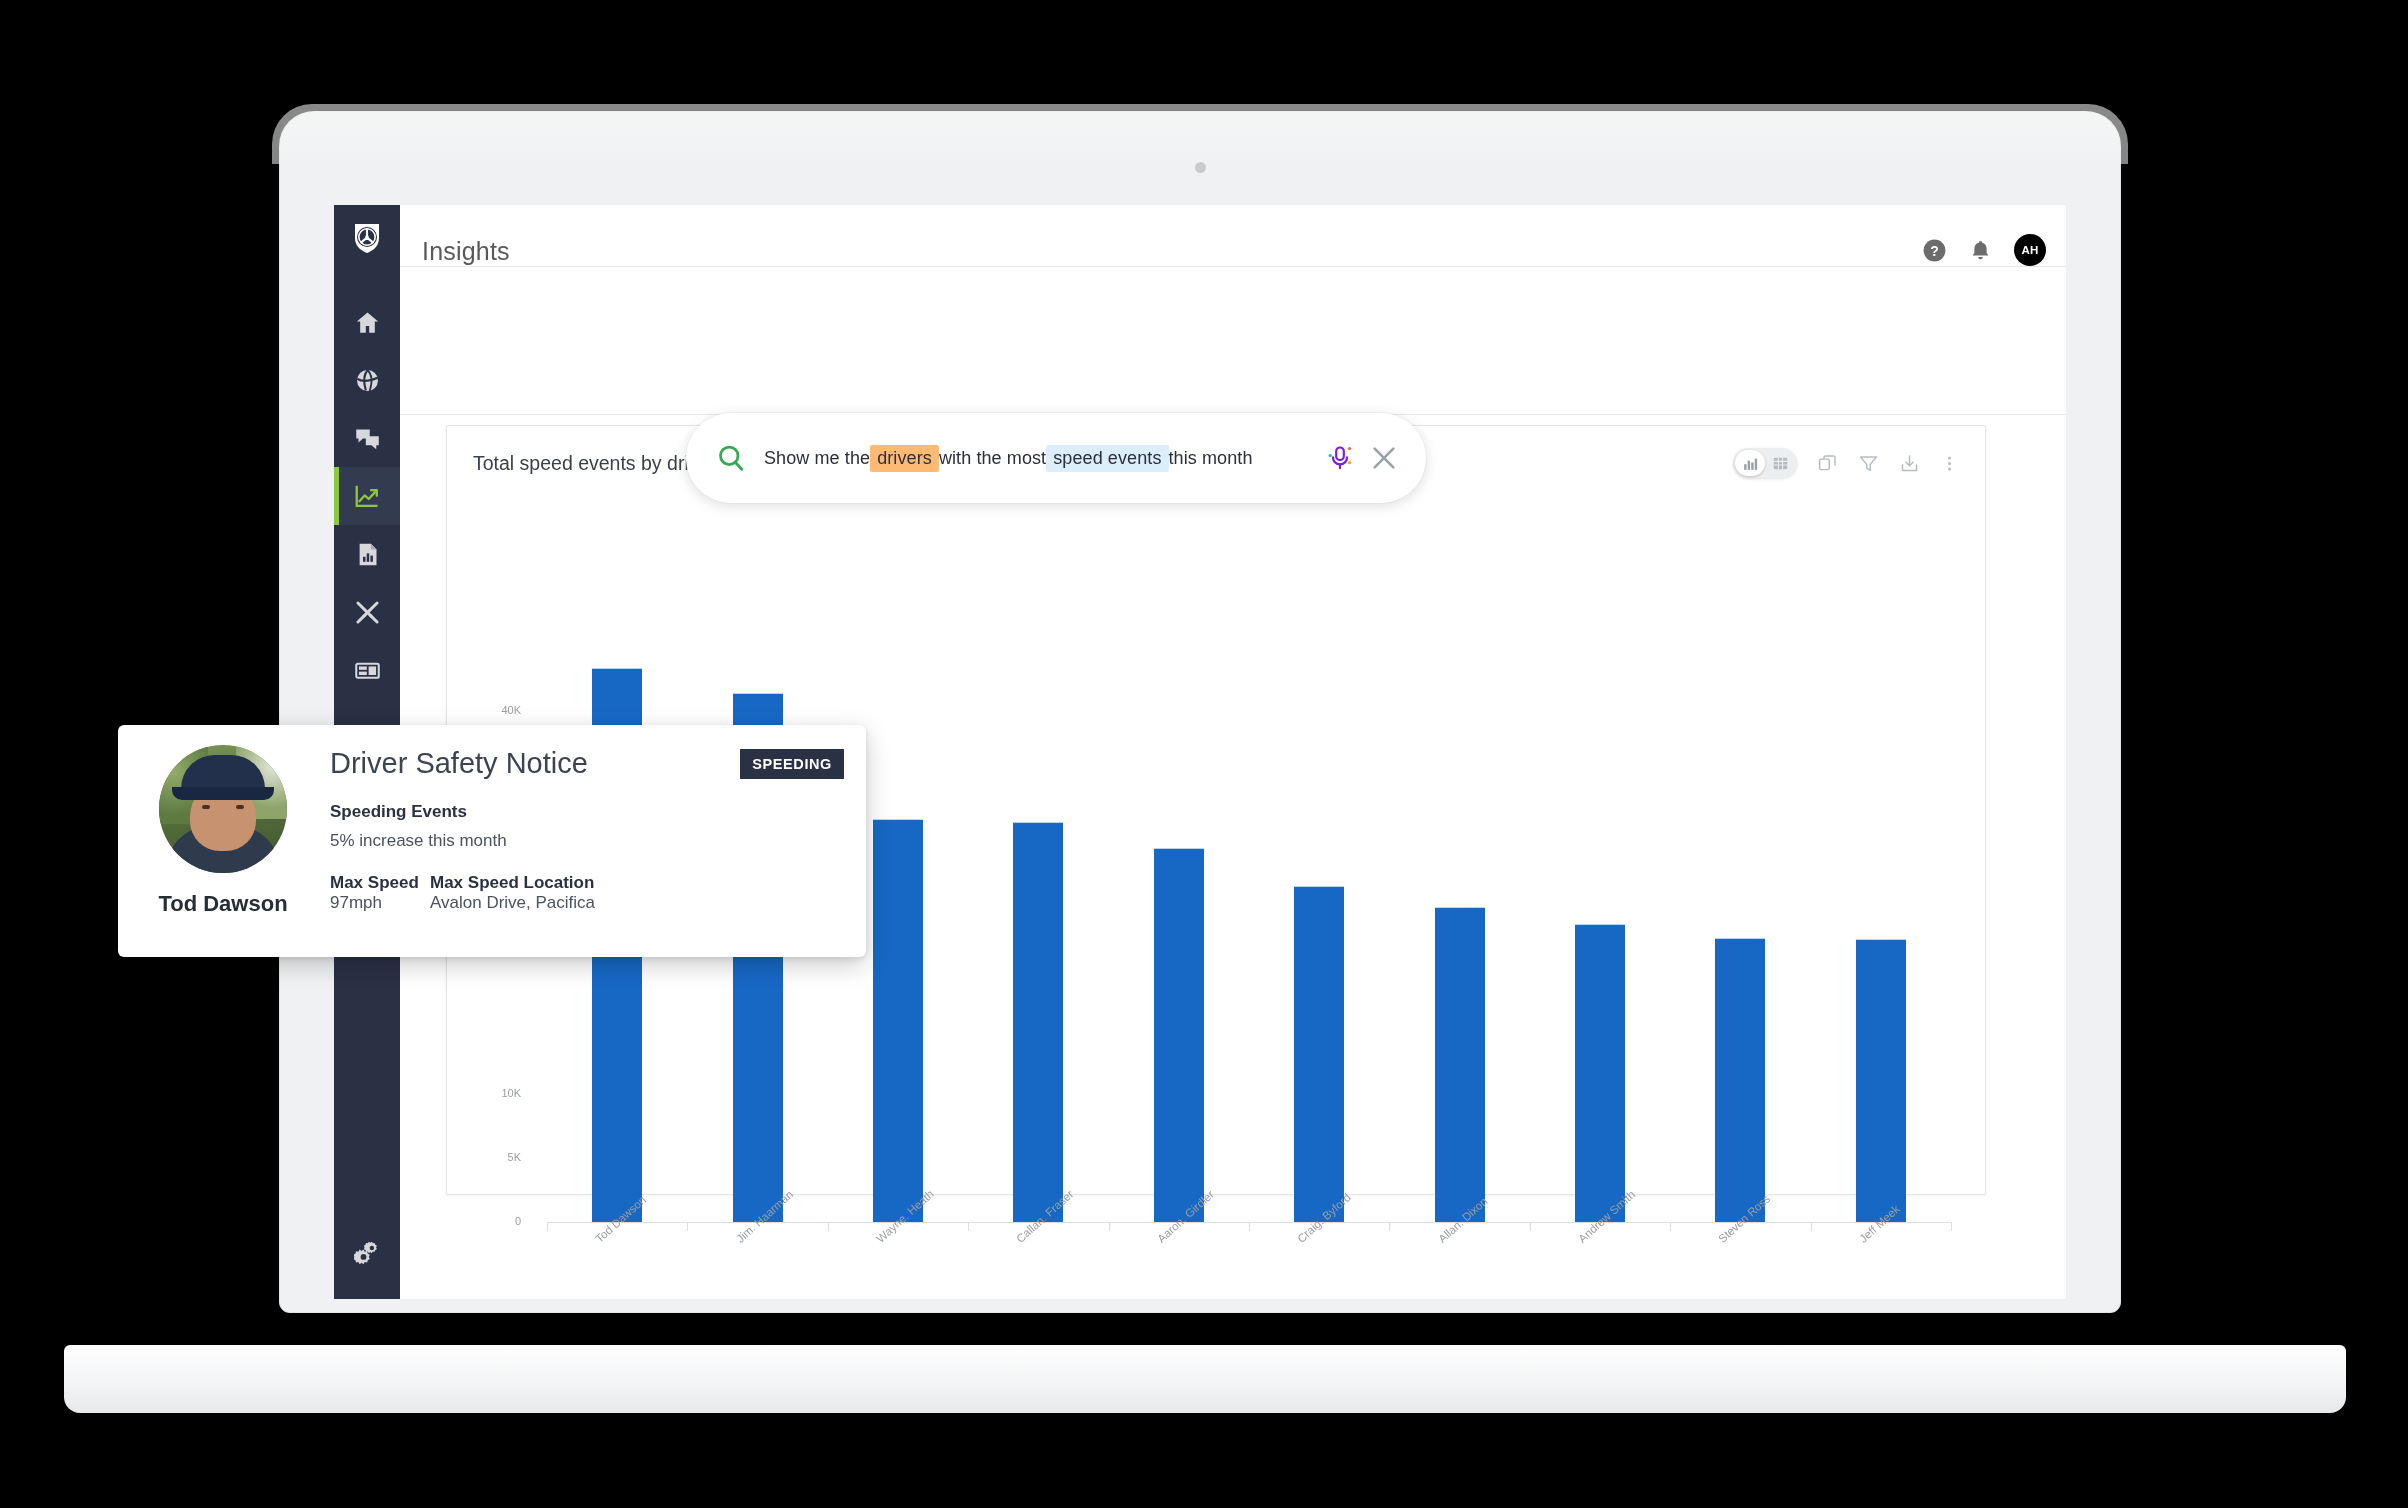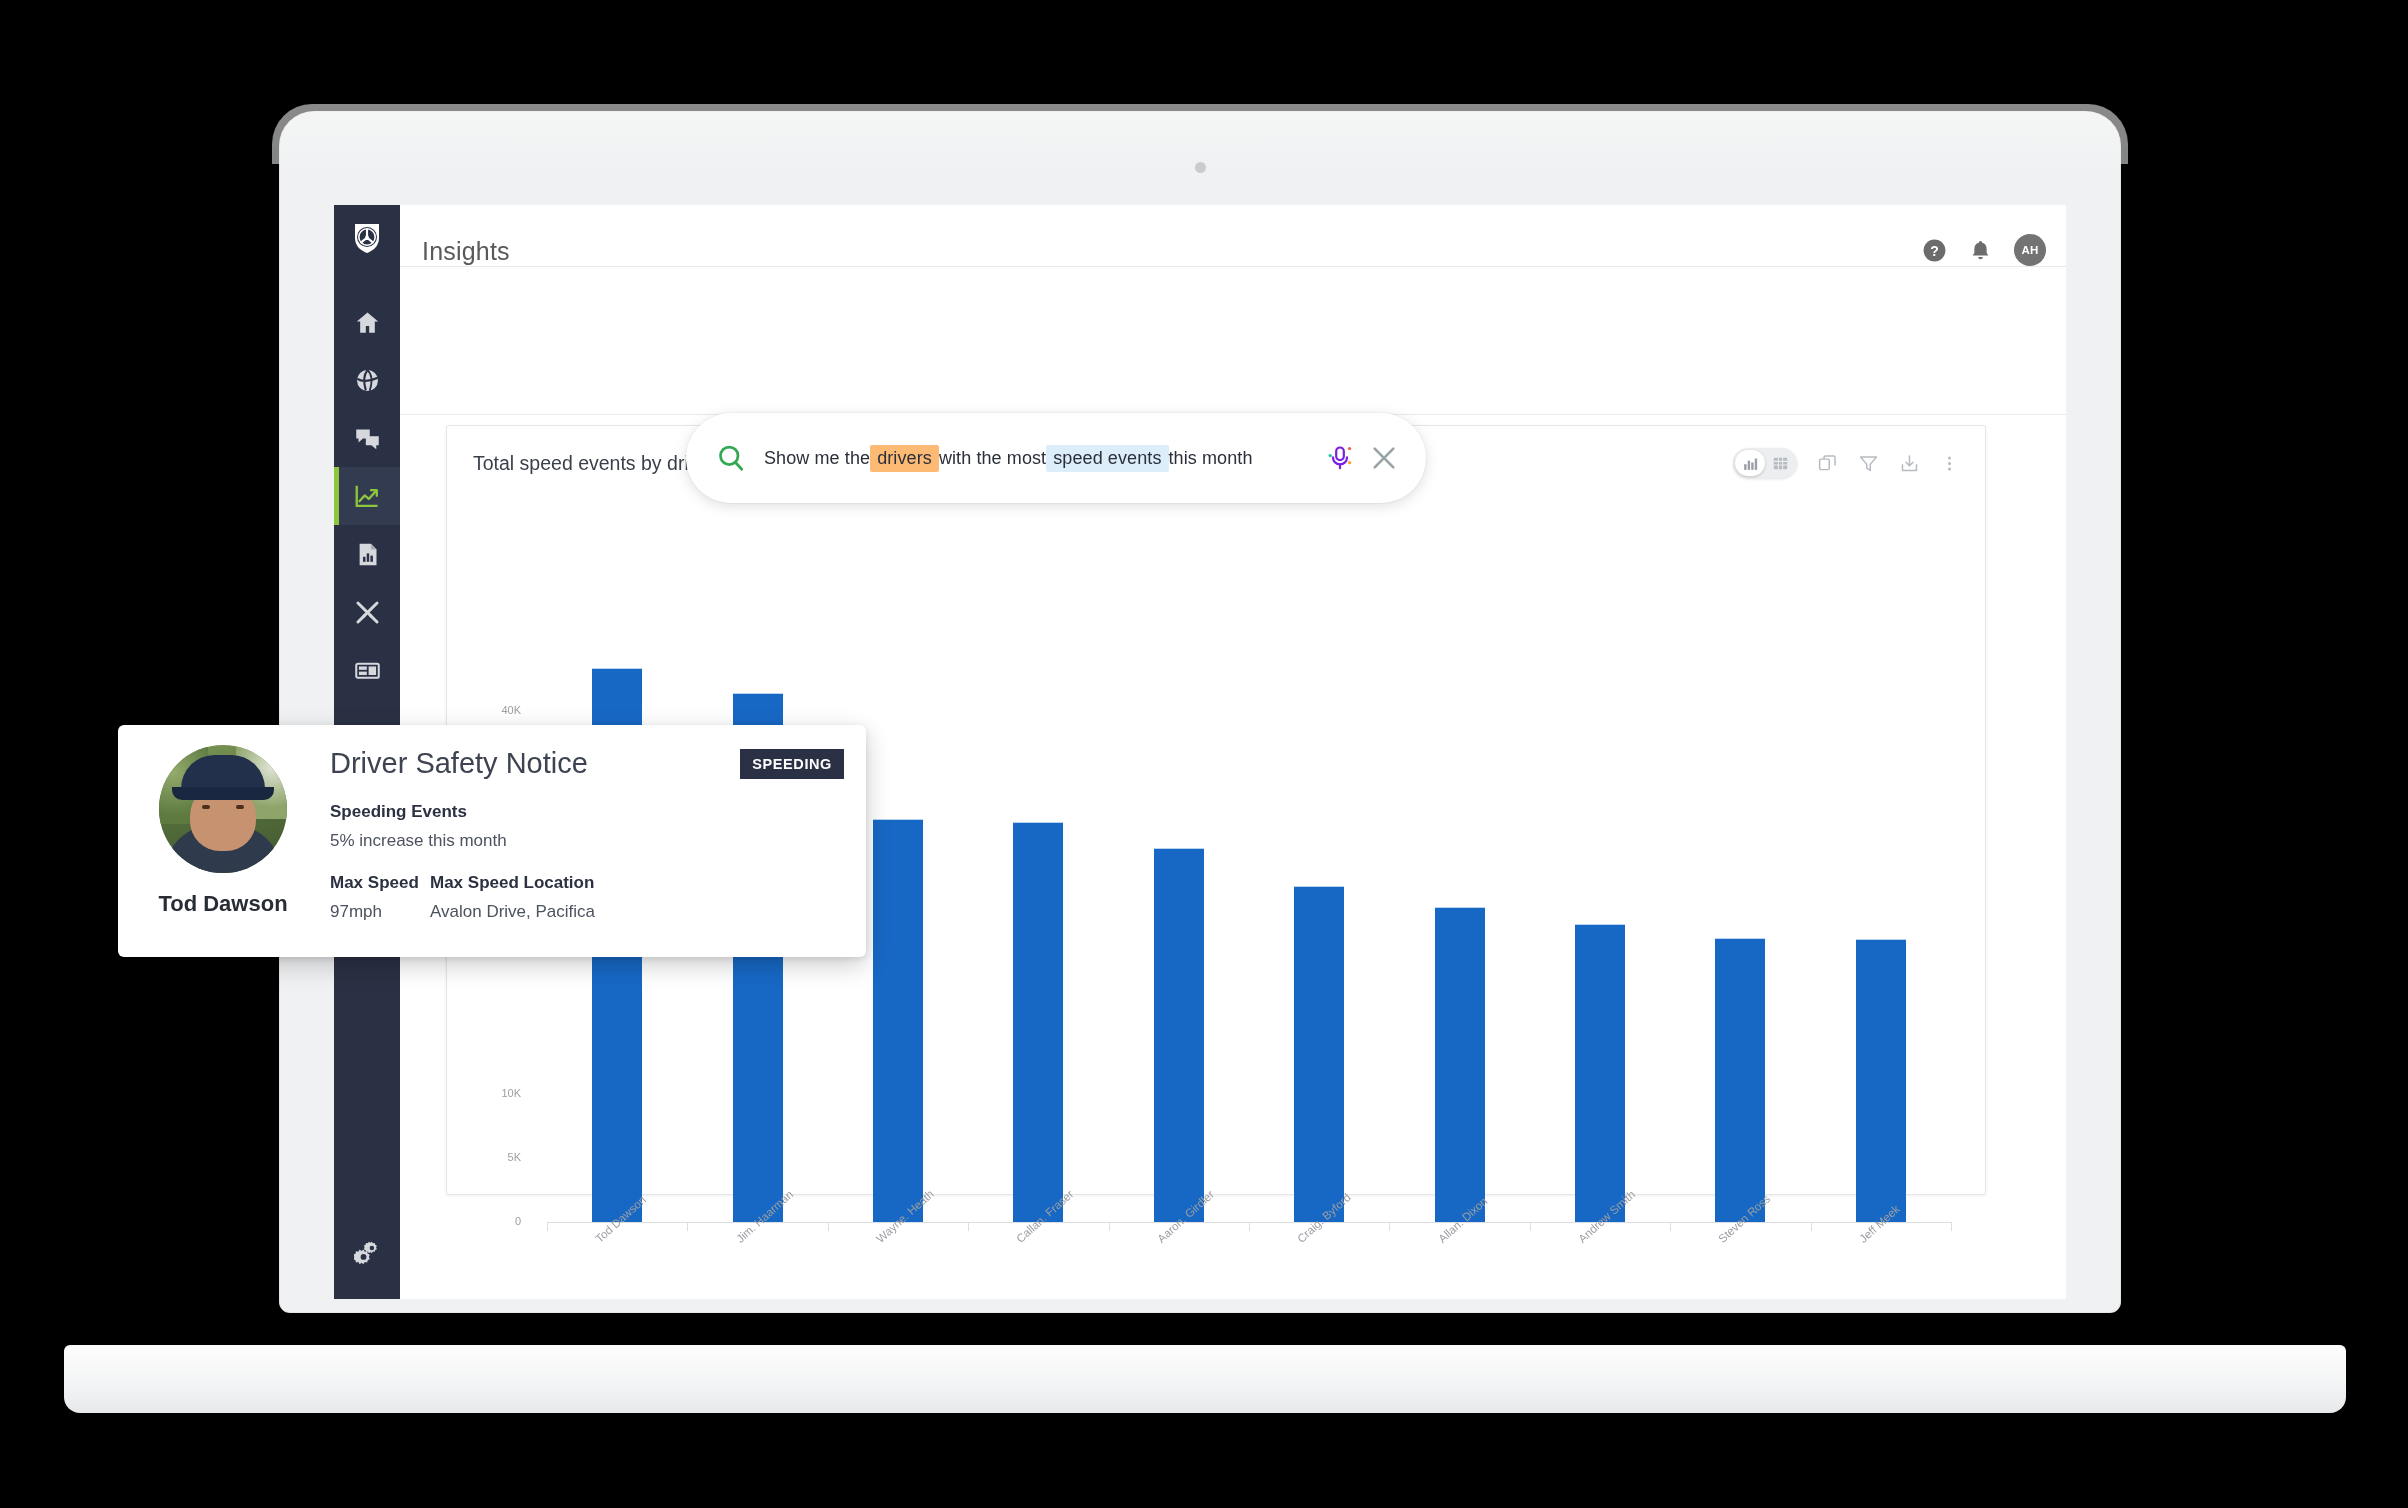--- a/index.html
+++ b/index.html
@@ -93,21 +93,21 @@
     font-size: 25px; color: #58595b; font-weight: 400;
     letter-spacing: .2px;
   }
   .header-right {
     margin-left: auto; margin-right: 20px;
     display: flex; align-items: center; gap: 22px;
   }
   .hicon { cursor:pointer; display:flex; align-items:center; }
   .avatar {
     width: 32px; height: 32px; border-radius: 50%;
-    background: #737373; color:#fff;
+    background: #000000; color:#fff;
     font-size: 11.5px; font-weight: 700;
     display:flex; align-items:center; justify-content:center;
     cursor:pointer; letter-spacing:.3px;
   }
 
   
   .tabbar {
     position: absolute; left: 66px; top: 62px;
     width: 1666px; height: 56px;
     background:#fff; border-bottom: 1px solid #e8e8e8;
@@ -290,21 +290,21 @@
     margin-left: auto;
     background:#2a3144; color:#fff;
     font-size: 14.5px; font-weight:700; letter-spacing:.6px;
     padding: 7px 12px;
   }
   .dc-sub { margin-top: 22px; font-size: 17px; font-weight:700; color:#2b3140; }
   .dc-subval { margin-top: 9px; font-size: 17px; color:#4c525e; }
   .dc-grid { margin-top: 22px; display:flex; }
   .dc-col1 { width: 100px; }
   .dc-h { font-size: 17px; font-weight:700; color:#2b3140; }
-  .dc-v { margin-top: 9px; font-size: 17px; color:#4c525e; }
+  .dc-v { font-size: 17px; color:#4c525e; }
 </style>
 </head>
 <body>
 
 <div id="root">
 
   <div class="laptop-lid">
     <div class="lid-cam"></div>
   </div>
   <div class="laptop-notch"></div>

